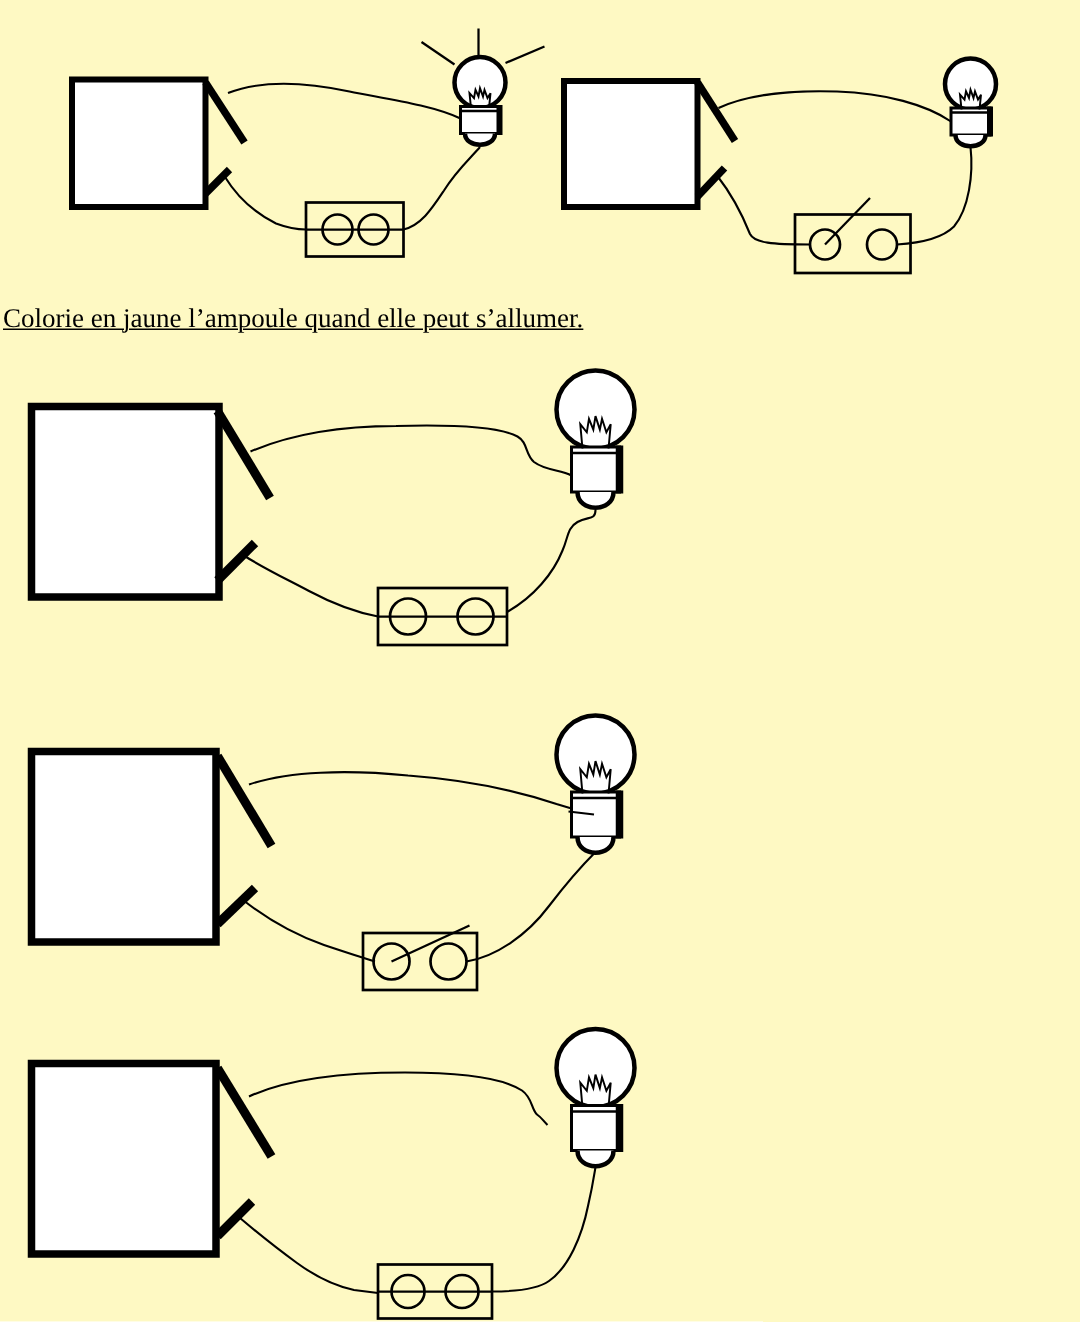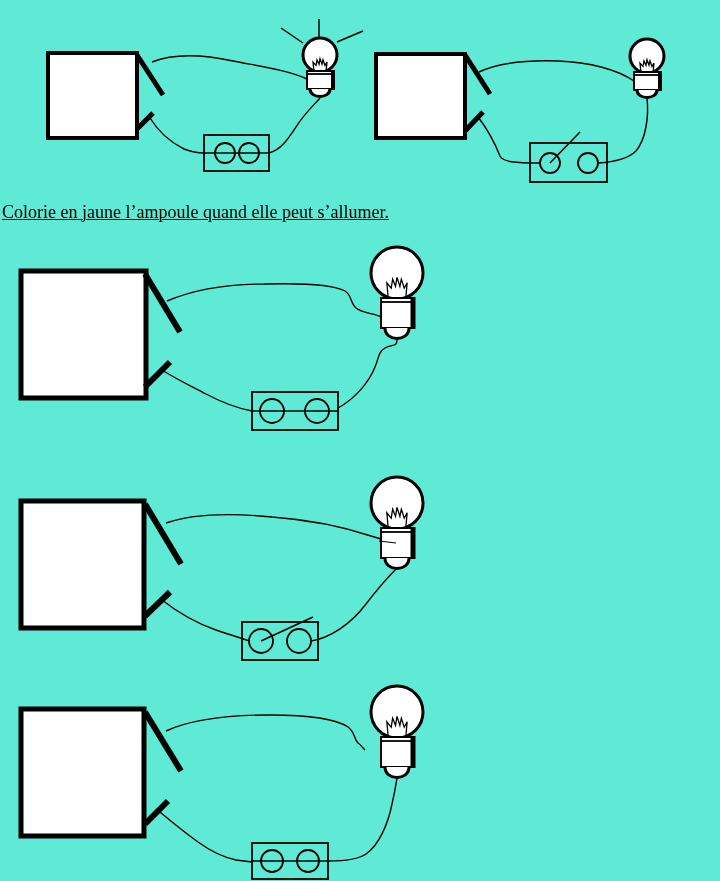--- a/index.html
+++ b/index.html
@@ -1,19 +1,19 @@
 <!DOCTYPE html>
 <html><head>
 <meta charset="utf-8">
 <style>
   html,body{margin:0;padding:0;background:#ffffff;}
   .page{
     position:relative;
     width:720px;height:881px;
-    background:#5eead4;
+    background:#fef9c3;
     overflow:hidden;
     font-family:"Liberation Serif", serif;
   }
   #circuits{position:absolute;left:0;top:0;display:block;}
   .instruction{
     position:absolute;
     left:2px;top:202px;
     font-size:18px;
     color:#000000;
     text-decoration:underline;

